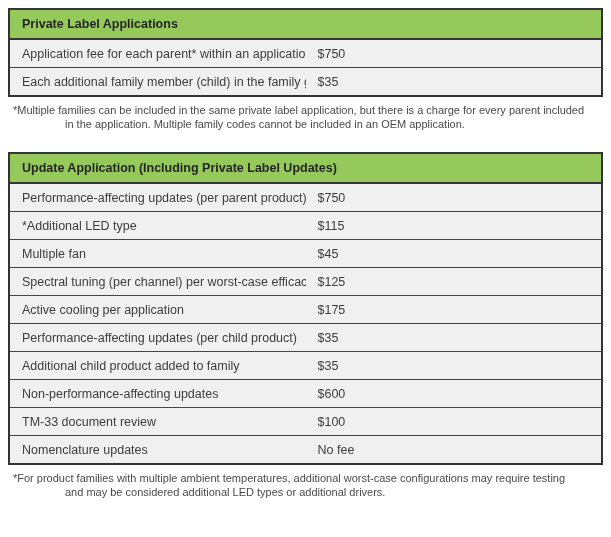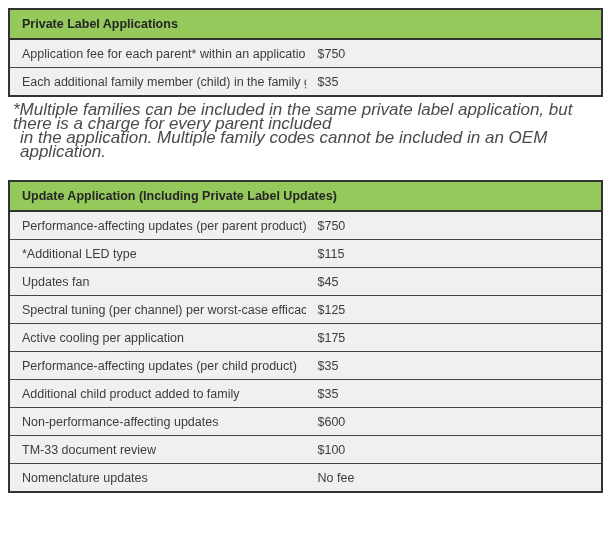--- a/index.html
+++ b/index.html
@@ -49,27 +49,27 @@
   td.fee-cell {
     width: 58px;
   }
   td.indent {
     padding-left: 33px;
     margin-top: 24px;
   }
   .footnote {
     margin: 6px 0 0 5px;
     width: 598px;
-    font-style: italic;
-    font-size: 17px;
+    font-size: 11px;
     line-height: 14px;
     color: #4A4A4A;
   }
   .footnote-line + .footnote-line {
     padding-left: 7px;
+    margin-left: 45px;
   }
   .update-table-wrap {
     margin-top: 21px;
   }
 </style>
 </head>
 <body>
 
 <div class="page">
 
@@ -106,21 +106,21 @@
       <tbody>
           <tr>
             <td class="label-cell">Performance-affecting updates (per parent product)</td>
             <td class="fee-cell">$750</td>
           </tr>
           <tr>
             <td class="label-cell indent">*Additional LED type</td>
             <td class="fee-cell">$115</td>
           </tr>
           <tr>
-            <td class="label-cell indent">Updates fan</td>
+            <td class="label-cell indent">Multiple fan</td>
             <td class="fee-cell">$45</td>
           </tr>
           <tr>
             <td class="label-cell indent">Spectral tuning (per channel) per worst-case efficacy parent product</td>
             <td class="fee-cell">$125</td>
           </tr>
           <tr>
             <td class="label-cell indent">Active cooling per application</td>
             <td class="fee-cell">$175</td>
           </tr>
@@ -140,15 +140,19 @@
             <td class="label-cell">TM-33 document review</td>
             <td class="fee-cell">$100</td>
           </tr>
           <tr>
             <td class="label-cell">Nomenclature updates</td>
             <td class="fee-cell">No fee</td>
           </tr>
         </tbody>
     </table>
 
+    <div class="footnote">
+        <div class="footnote-line">*For product families with multiple ambient temperatures, additional worst-case configurations may require testing</div>
+        <div class="footnote-line">and may be considered additional LED types or additional drivers.</div>
+      </div>
   </div>
 
 </div>
 
 </body></html>

